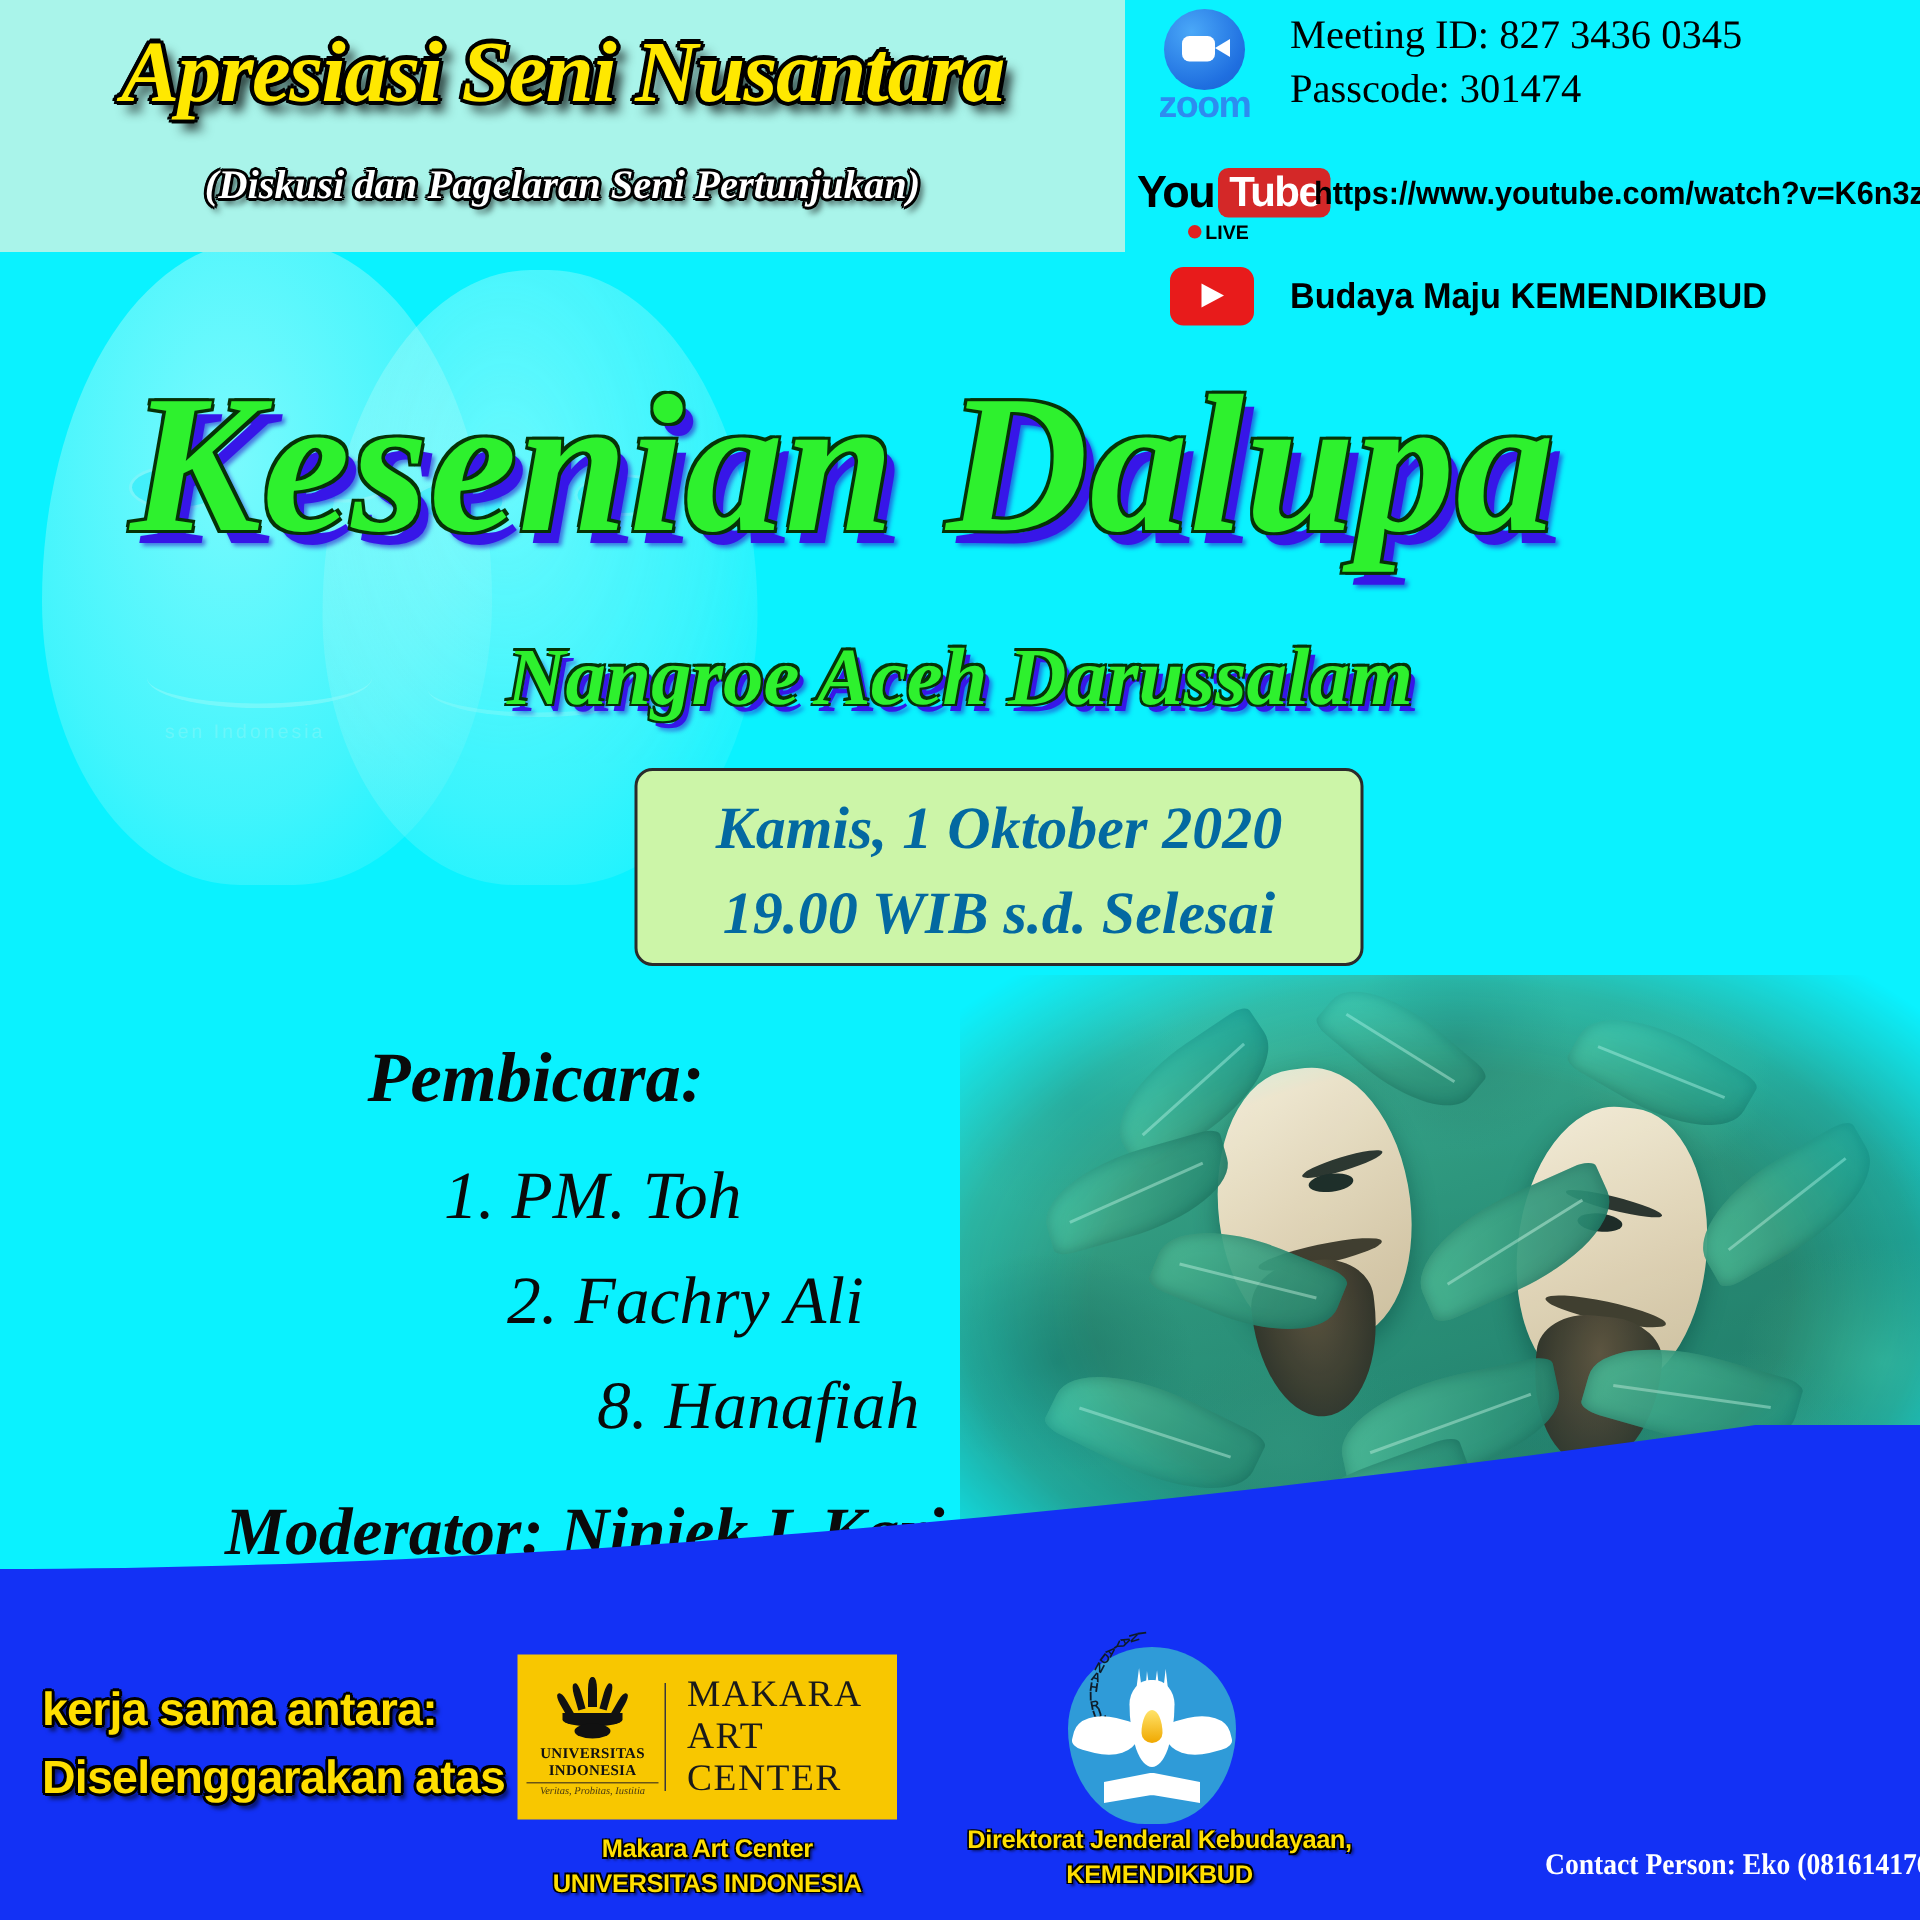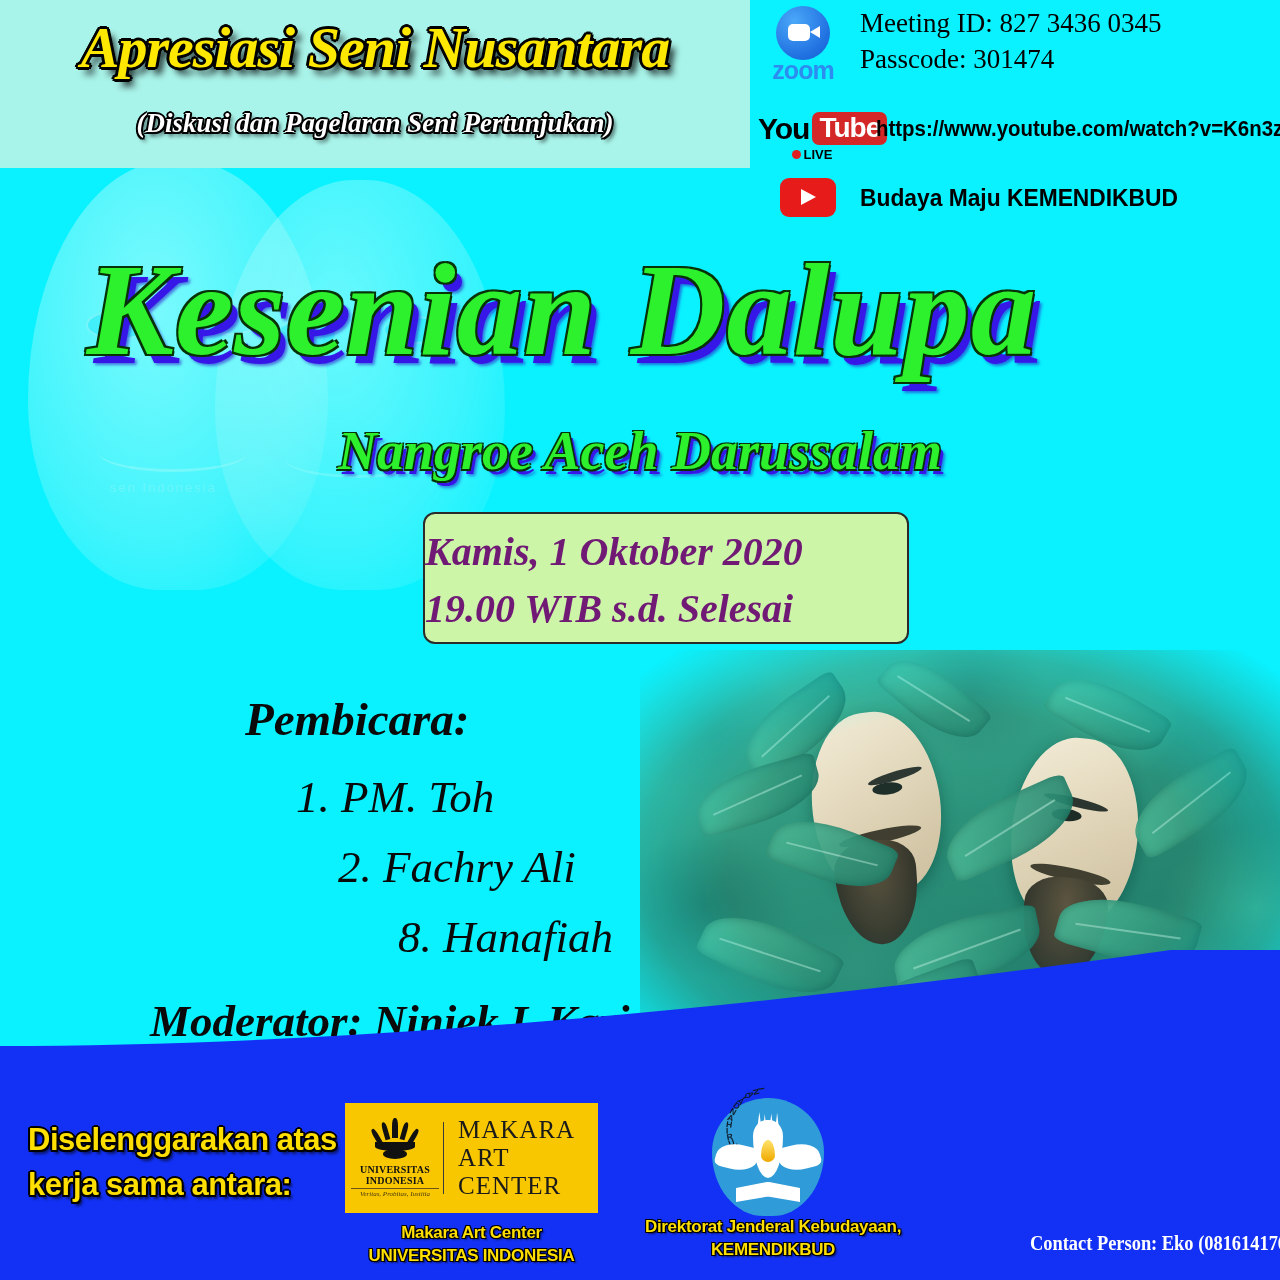--- a/index.html
+++ b/index.html
@@ -330,26 +330,26 @@
   .date-box {
     position: absolute;
     left: 423px; top: 512px;
     width: 486px; height: 132px;
     background: #ccf5a8;
     border: 2px solid #2b2b2b;
     border-radius: 12px;
     padding-top: 10px;
   }
   .date-line {
-    text-align: left;
+    text-align: center;
     font-family: "Liberation Serif", serif;
     font-weight: bold;
     font-style: italic;
     font-size: 40px;
-    color: #701a75;
+    color: #0369a1;
     line-height: 1.42;
     white-space: nowrap;
   }
 
   
   .spk-head {
     position: absolute;
     left: 245px; top: 692px;
     font-family: "Liberation Serif", serif;
     font-weight: bold;
@@ -652,22 +652,22 @@
 
   <div class="spk-head">Pembicara:</div>
   <div class="spk-item spk-1">1.  PM. Toh</div>
   <div class="spk-item spk-2">2. Fachry Ali</div>
   <div class="spk-item spk-3">8. Hanafiah</div>
   <div class="moderator">Moderator: Niniek L Karim</div>
 
   <div class="footer"></div>
 
   <div class="coop-text">
+    <div>kerja sama antara:</div>
     <div>Diselenggarakan atas</div>
-    <div>kerja sama antara:</div>
   </div>
 
   <div class="makara-box">
     <div class="ui-emblem">
       <div class="ui-makara">
         <div class="ui-line" style="left:23px;top:0px;width:6px;height:20px;"></div>
         <div class="ui-line" style="left:14px;top:4px;width:5px;height:18px;transform:rotate(-16deg);"></div>
         <div class="ui-line" style="left:33px;top:4px;width:5px;height:18px;transform:rotate(16deg);"></div>
         <div class="ui-line" style="left:5px;top:10px;width:5px;height:17px;transform:rotate(-30deg);"></div>
         <div class="ui-line" style="left:42px;top:10px;width:5px;height:17px;transform:rotate(30deg);"></div>

